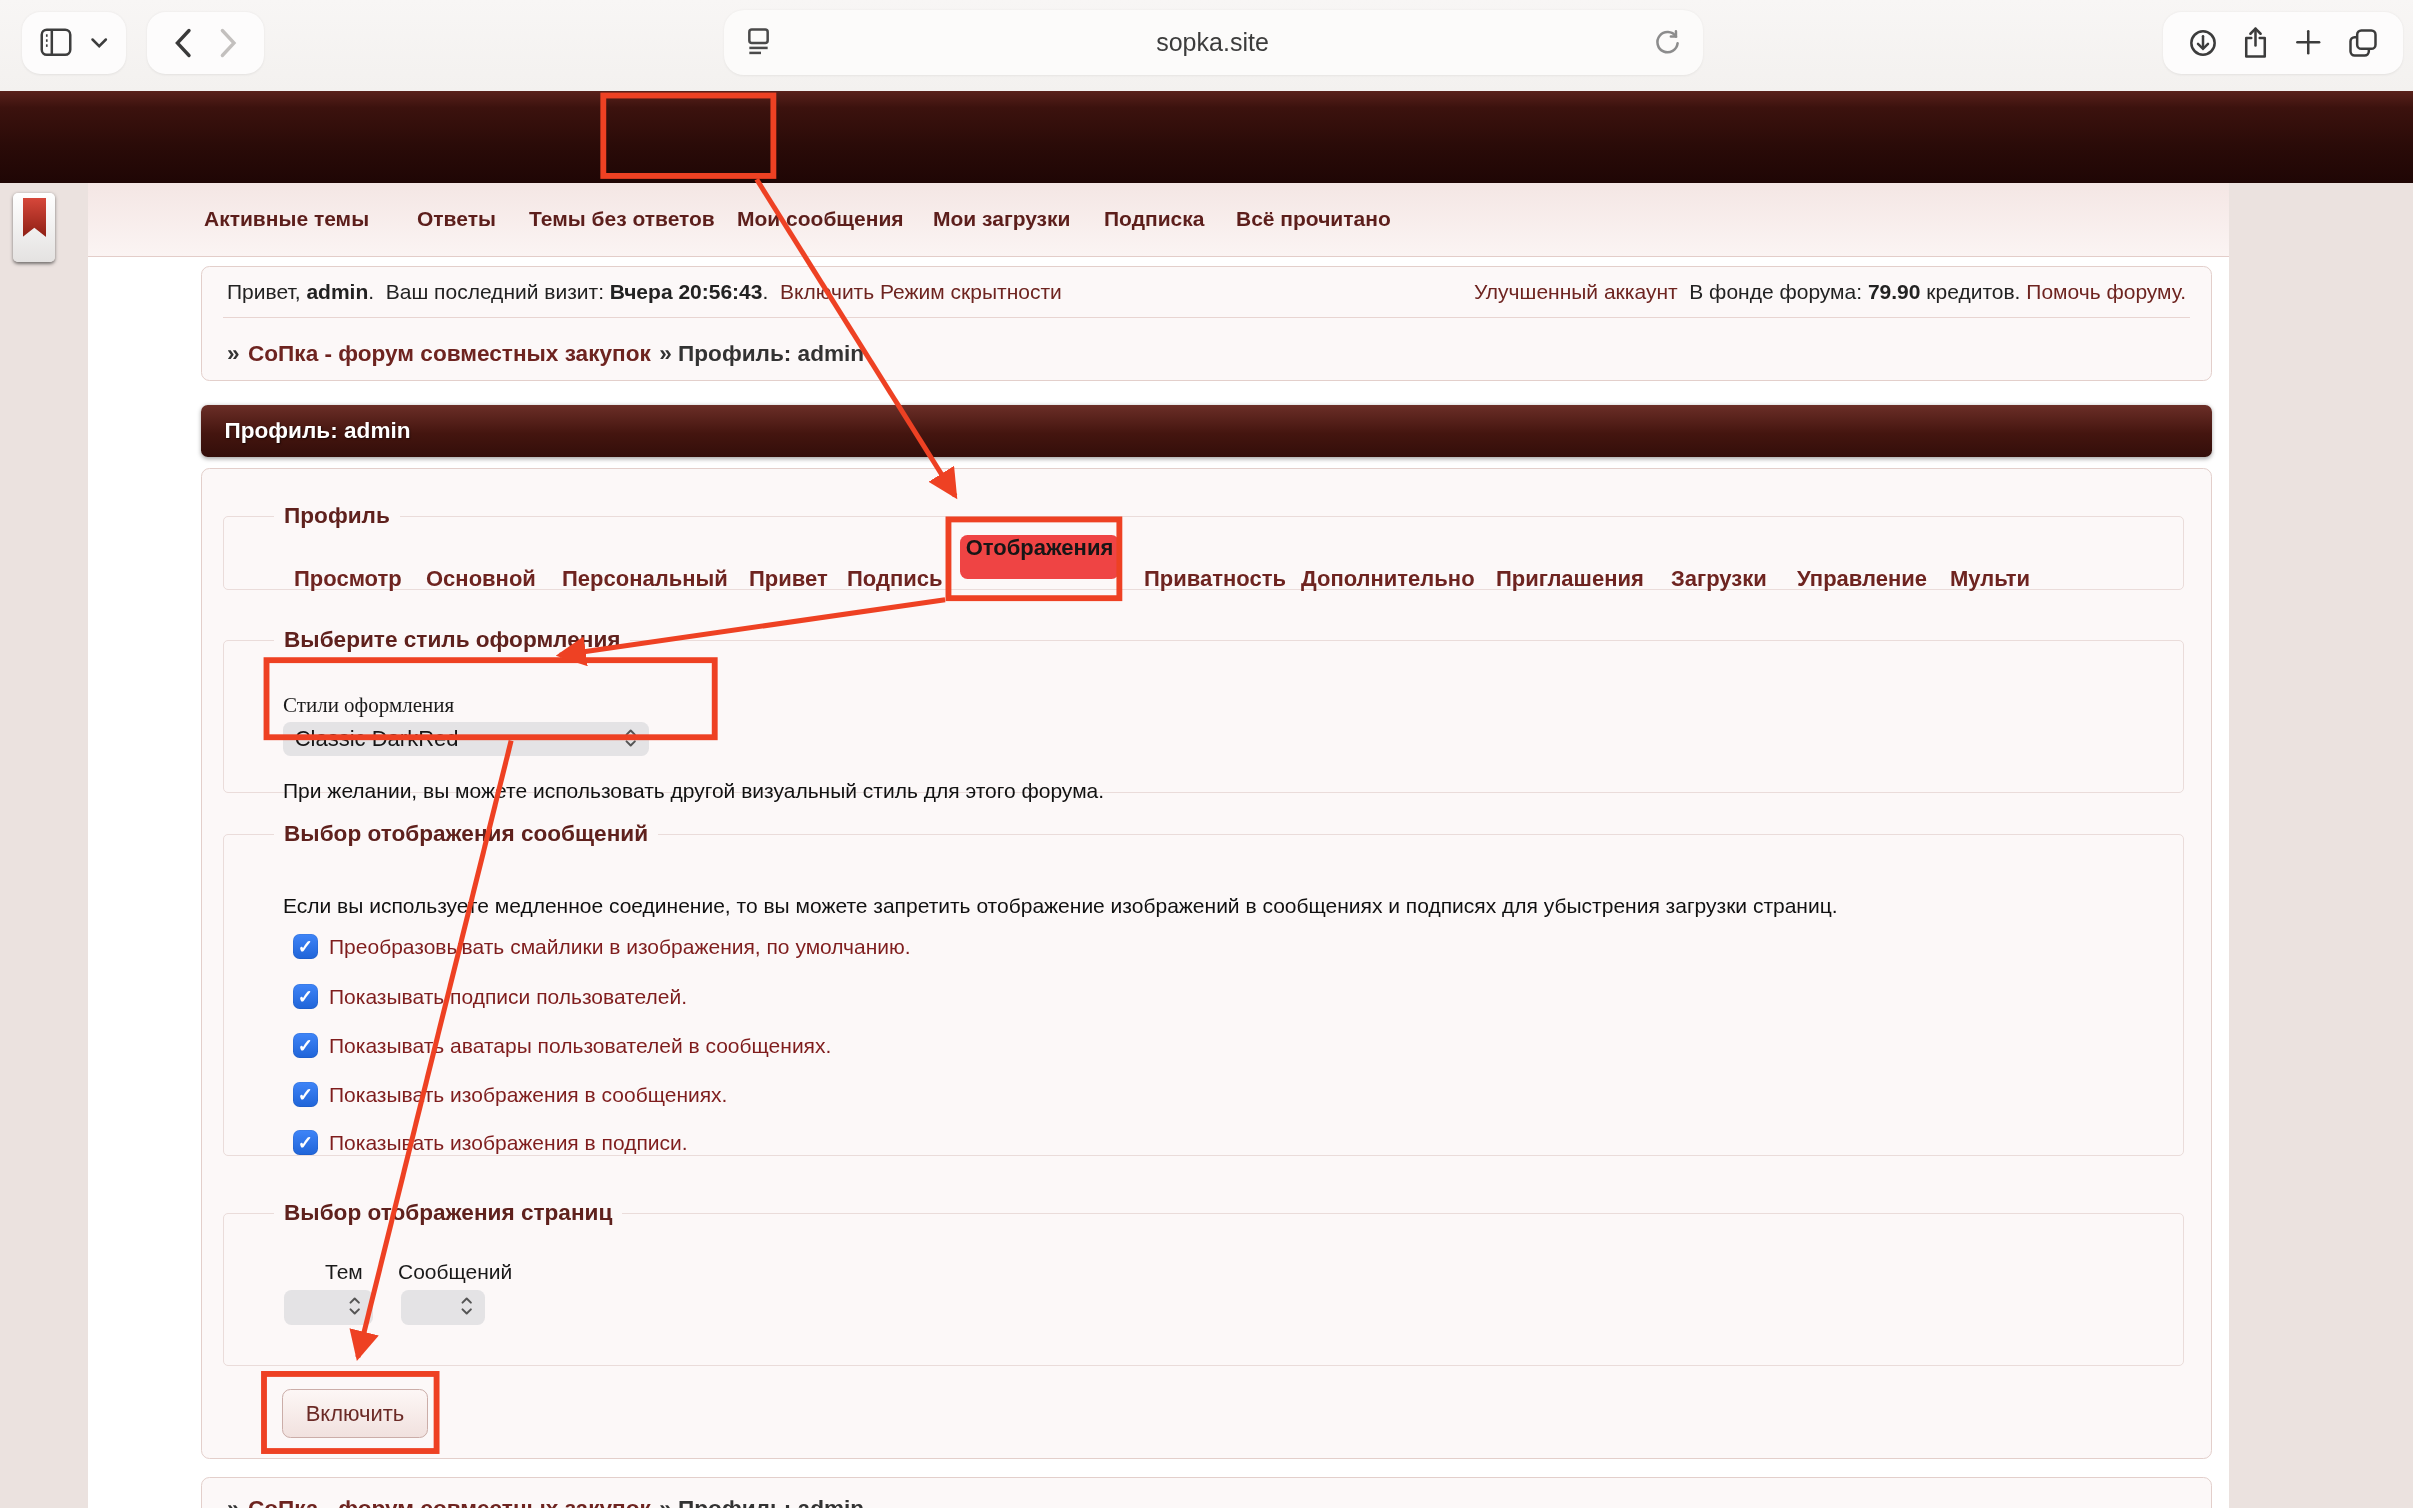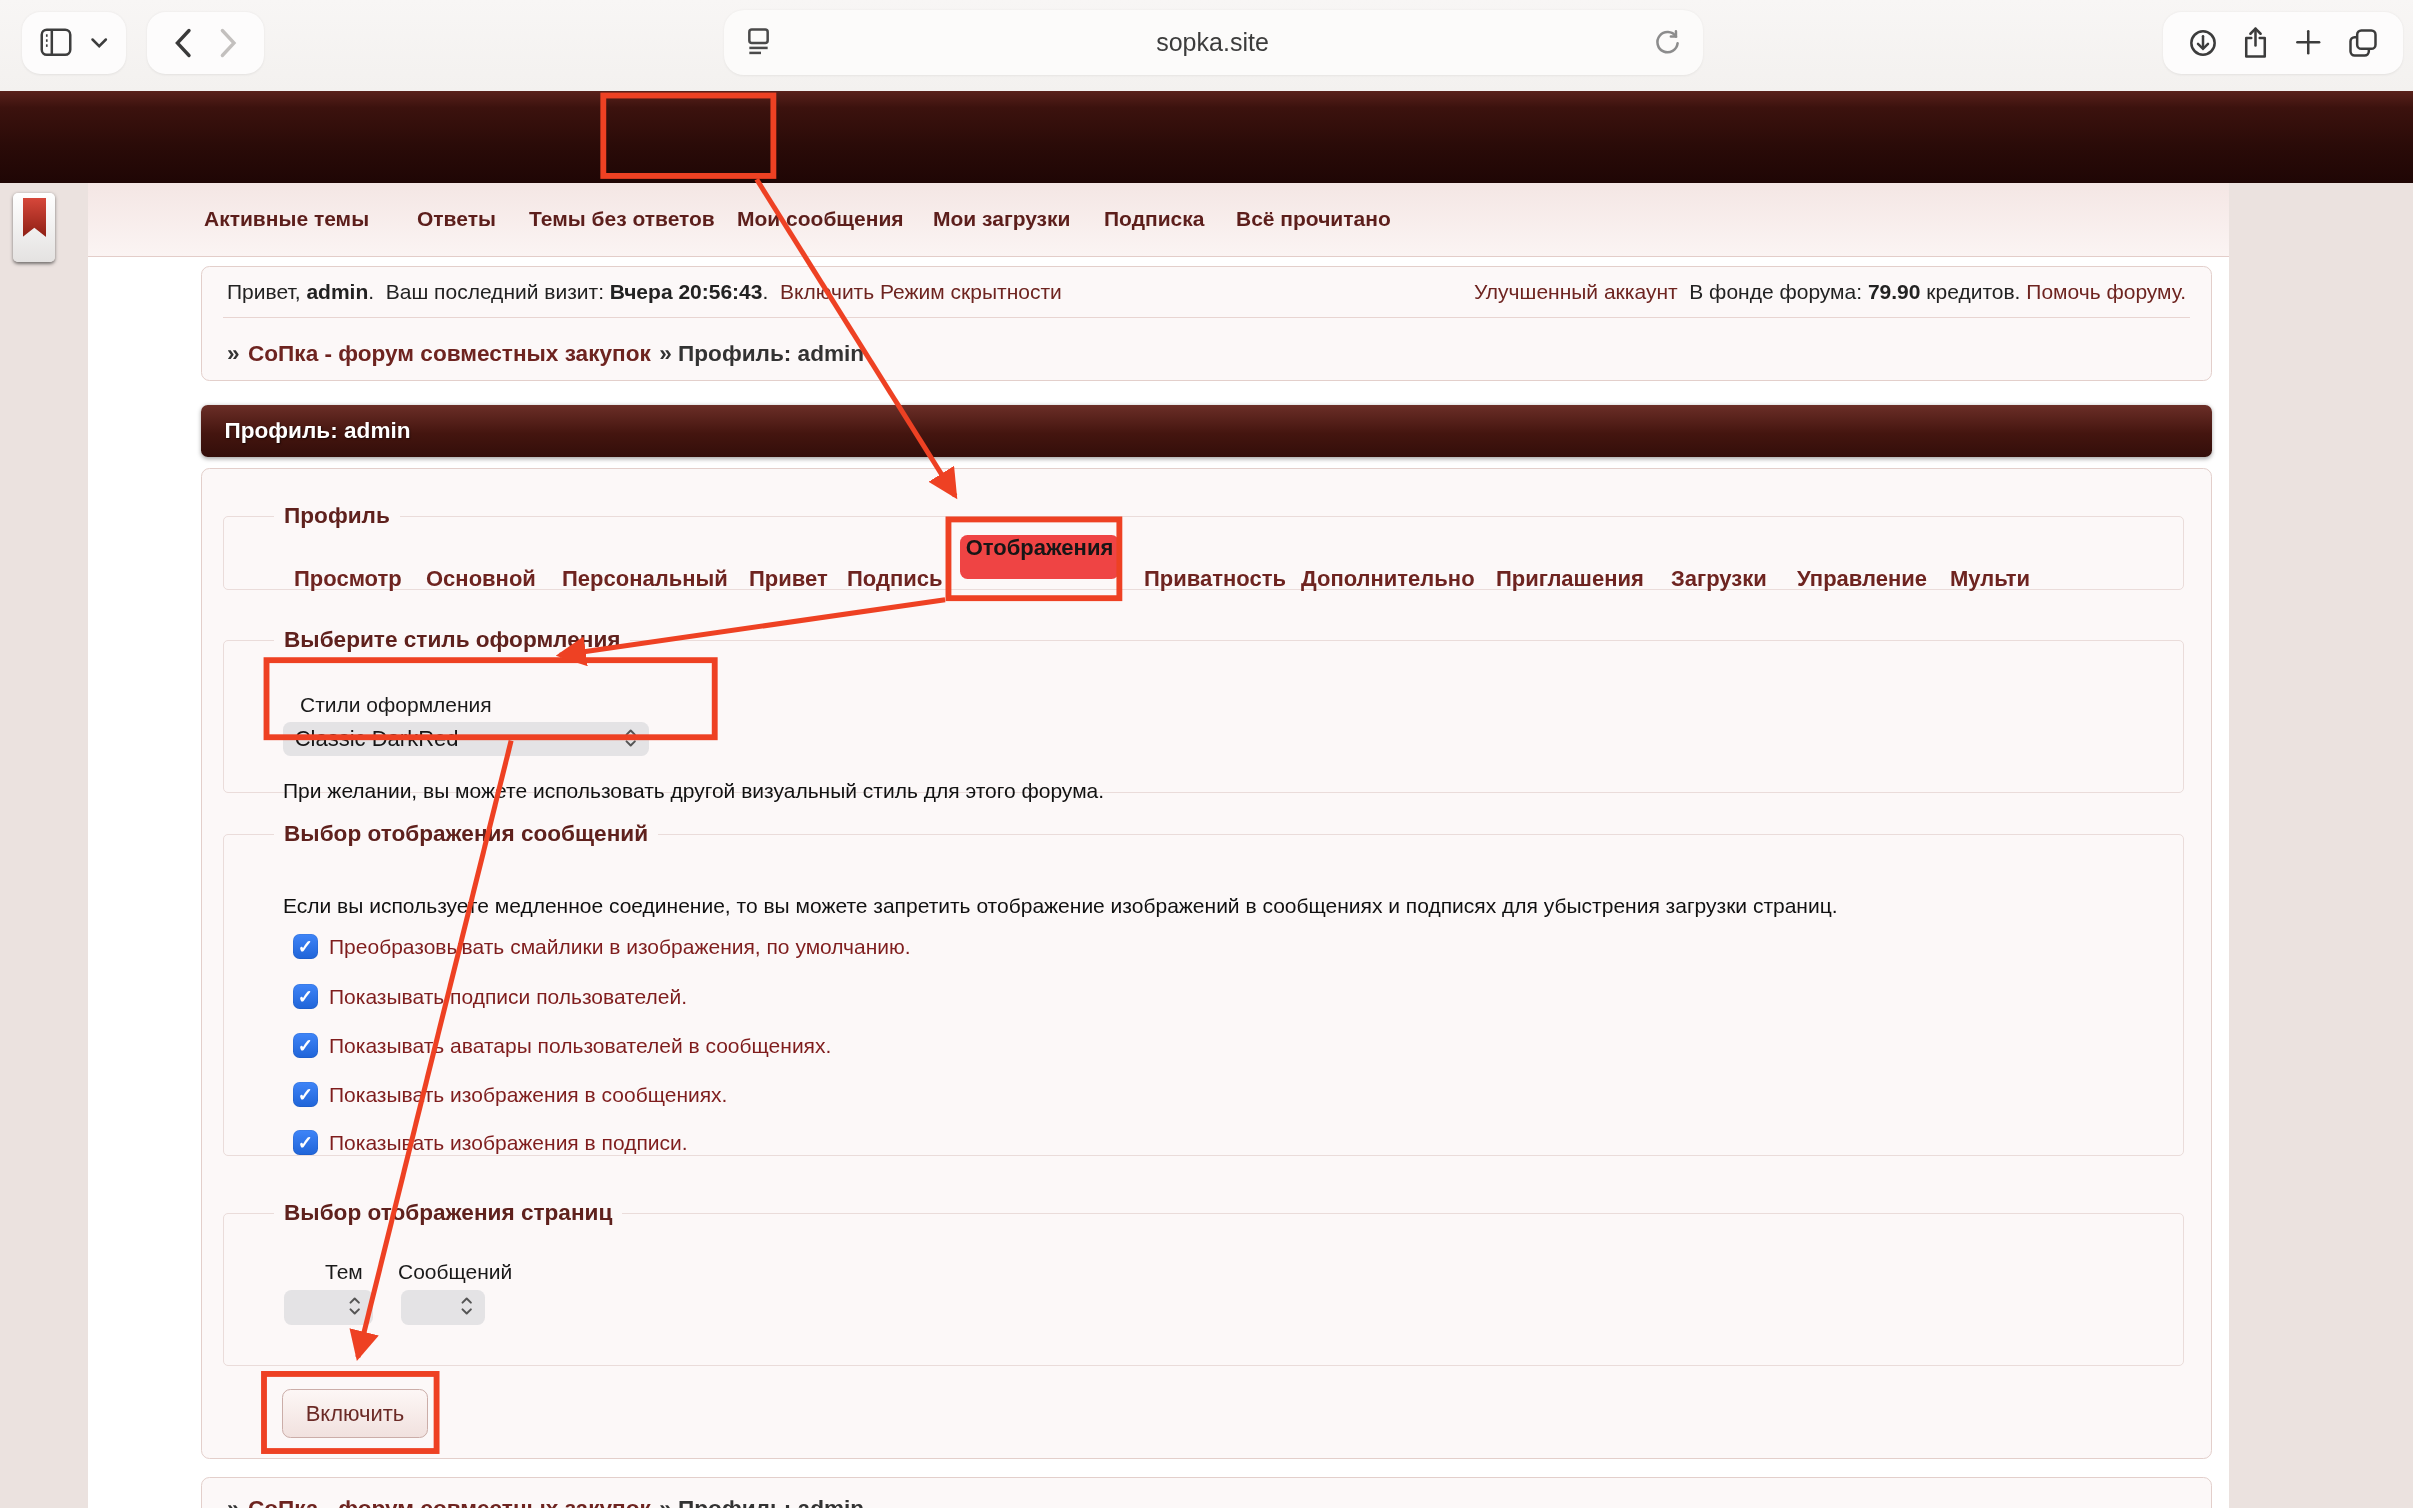--- a/index.html
+++ b/index.html
@@ -238,21 +238,21 @@
       <span class="tab" style="left:920px;">Приватность</span>
       <span class="tab" style="left:1077px;">Дополнительно</span>
       <span class="tab" style="left:1272px;">Приглашения</span>
       <span class="tab" style="left:1447px;">Загрузки</span>
       <span class="tab" style="left:1573px;">Управление</span>
       <span class="tab" style="left:1726px;">Мульти</span>
     </fieldset>
 
     <fieldset class="fs-style">
       <legend>Выберите стиль оформления</legend>
-      <span class="field-label" style="left:76px;top:40px;">Стили оформления</span>
+      <span class="field-label" style="left:59px;top:40px;font-family:Liberation Serif, serif;">Стили оформления</span>
       <div class="mac-select" style="left:59px;top:69px;width:366px;height:34px;">
         <span class="val">Classic DarkRed</span>
         <span>
           <svg width="13.4" height="20" viewBox="0 0 16 24" fill="none" stroke="#555" stroke-width="2.4" stroke-linecap="round" stroke-linejoin="round">
             <polyline points="3,8 8,3 13,8"></polyline>
               <polyline points="3,16 8,21 13,16"></polyline>
           </svg>
         </span>
       </div>
       <span class="desc" style="top:126px;">При желании, вы можете использовать другой визуальный стиль для этого форума.</span>

